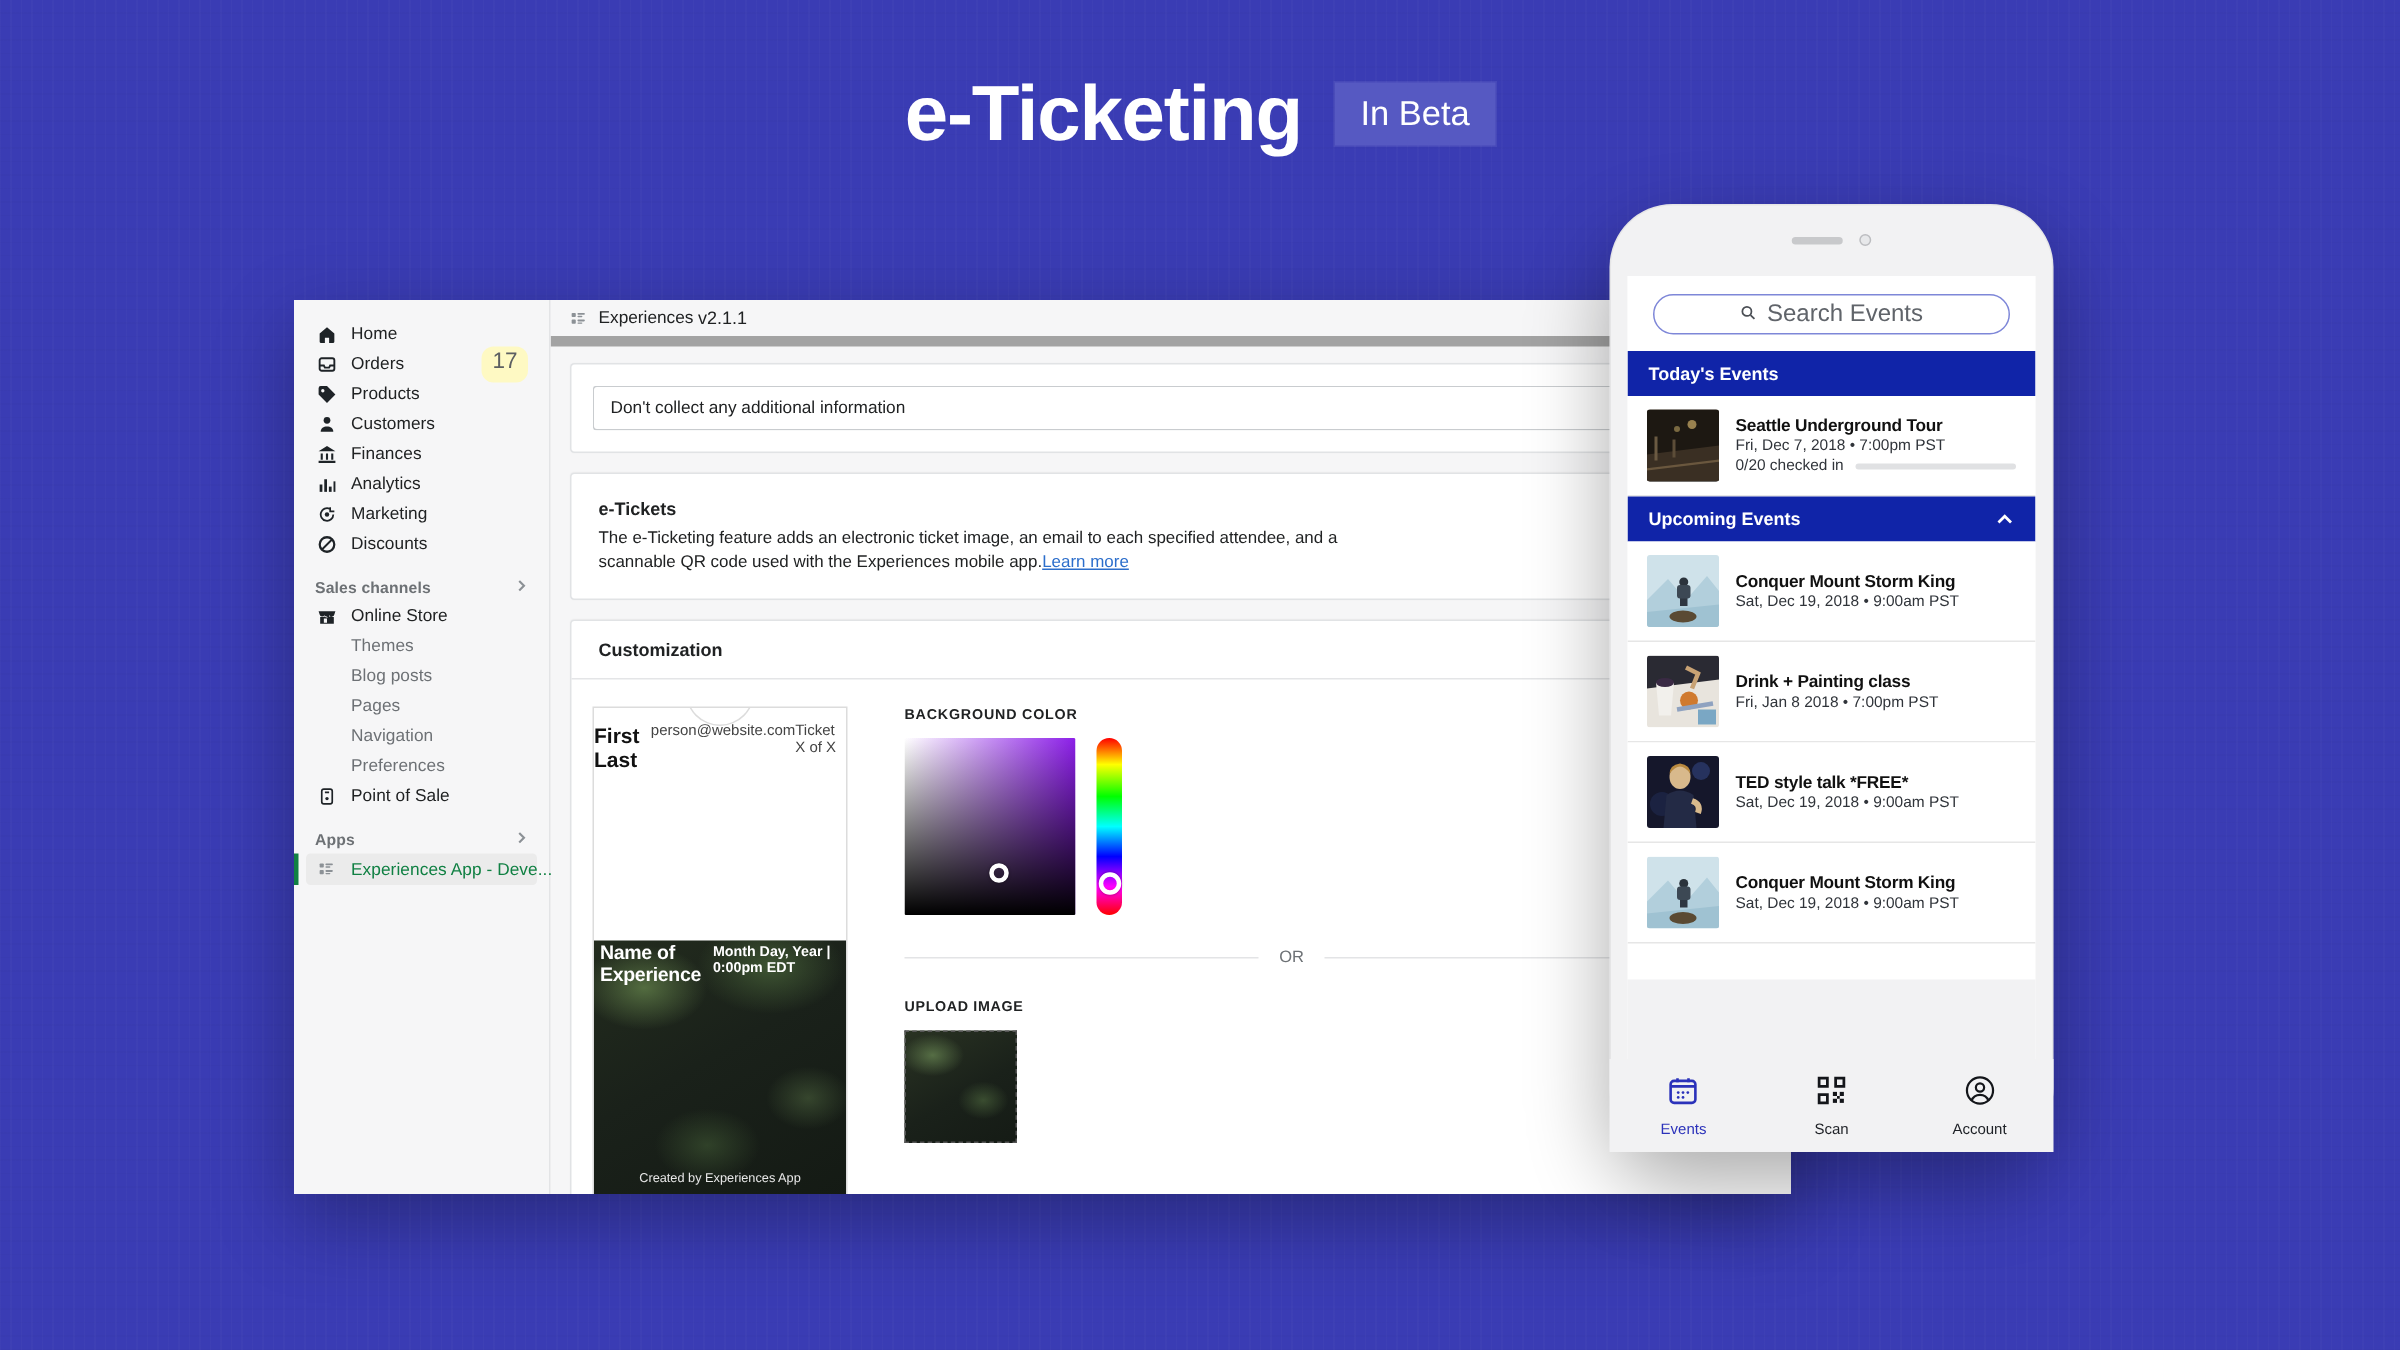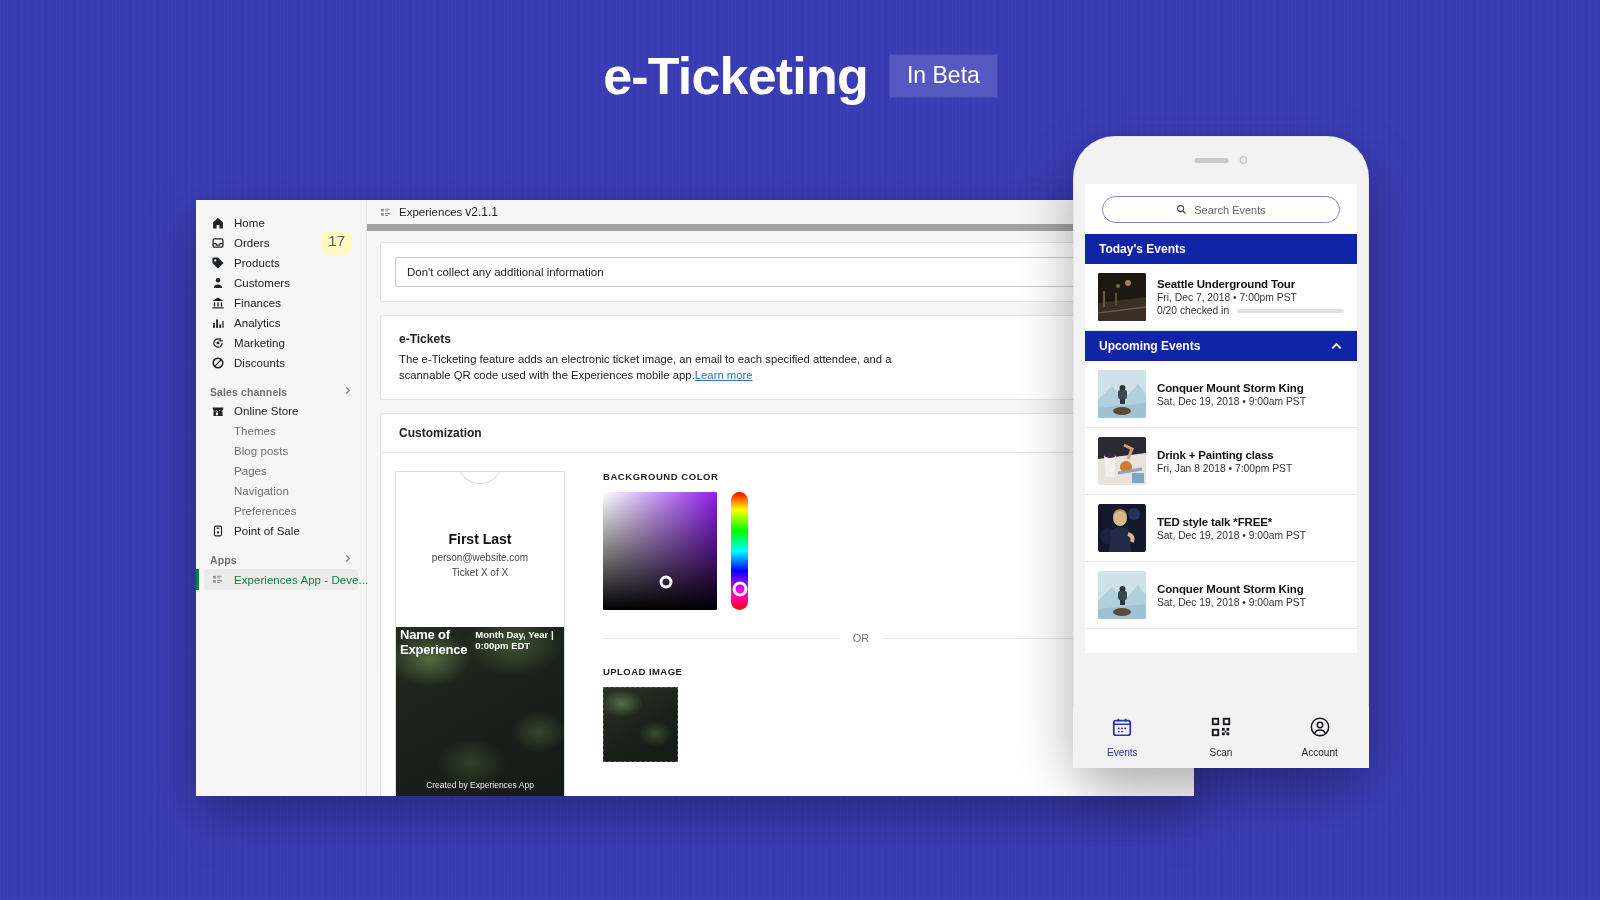--- a/index.html
+++ b/index.html
@@ -180,22 +180,22 @@
     position: relative;
     height: 330px;
     overflow: hidden;
   }
   .ticket-notch {
     position: absolute; top: -12px; left: 50%; transform: translateX(-50%);
     width: 46px; height: 24px; border-radius: 0 0 26px 26px;
     background: #fff; border: 1px solid #dcdcdc; border-top: none;
   }
   .ticket-top {
-    height: 155px; display: flex; flex-direction: column;
-    align-items: center; justify-content: center; padding-top: 10px;
+    height: 155px; display: flex; flex-direction: row;
+    justify-content: center; padding-top: 10px;
   }
   .ticket-name { font-size: 14px; font-weight: bold; color: #111; margin-bottom: 5px; }
   .ticket-email { font-size: 10px; color: #444; margin-bottom: 4px; }
   .ticket-count { font-size: 10px; color: #444; }
   .ticket-photo {
     height: 175px;
     background:
       radial-gradient(ellipse 60px 40px at 20% 18%, rgba(92,120,70,0.85), transparent 70%),
       radial-gradient(ellipse 70px 45px at 70% 10%, rgba(70,96,56,0.8), transparent 70%),
       radial-gradient(ellipse 50px 35px at 45% 78%, rgba(58,80,48,0.7), transparent 70%),
@@ -293,21 +293,21 @@
     width: 272px; height: 533px;
     background: #ffffff;
     overflow: hidden;
   }
   .search-wrap { padding: 12px 17px 11px 17px; background: #fff; }
   .search-bar {
     height: 27px; border: 1px solid #7e87d8; border-radius: 14px;
     display: flex; align-items: center; justify-content: center; gap: 7px;
     cursor: text;
   }
-  .search-ph { font-size: 11px; color: #60646a; }
+  .search-ph { font-size: 16px; color: #60646a; }
   .evt-header {
     background: #1024a8; color: #fff;
     font-size: 12px; font-weight: bold;
     padding: 8px 14px;
     display: flex; align-items: center;
   }
   .evt-header .chev-up { margin-left: auto; display: flex; }
   .evt-row {
     display: flex; align-items: center; gap: 11px;
     padding: 9px 13px;

